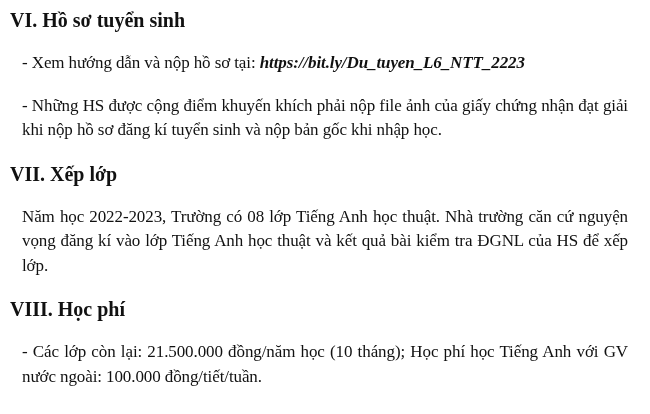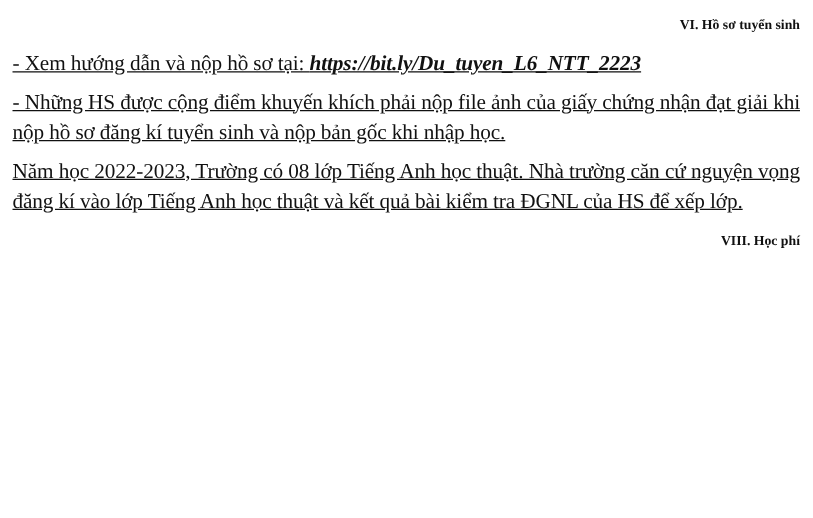--- a/index.html
+++ b/index.html
@@ -16,55 +16,55 @@
       font-size: 17px;
     }
     .doc {
       position: relative;
       padding: 4px 10px 0 10px;
       box-sizing: border-box;
       width: 650px;
     }
     .heading {
       font-weight: bold;
-      font-size: 11px;
+      font-size: 20px;
       line-height: 24px;
       margin: 0;
       padding-top: 4px;
       padding-bottom: 4px;
-      text-align: right;
     }
     .para {
-      margin: 0;
+      margin: 12px;
       line-height: 24.5px;
       padding-top: 3px;
       padding-bottom: 3px;
       text-align: justify;
       letter-spacing: -0.1px;
-      text-decoration: underline;
     }
     .link {
       font-weight: bold;
       font-style: italic;
     }
   </style>
 </head>
 <body>
 
 <div class="doc">
 
   <section>
     <h2 class="heading">VI. Hồ sơ tuyển sinh</h2>
     <p class="para">
       <span>- Xem hướng dẫn và nộp hồ sơ tại: </span><a class="link">https://bit.ly/Du_tuyen_L6_NTT_2223</a>
     </p>
     <p class="para">- Những HS được cộng điểm khuyến khích phải nộp file ảnh của giấy chứng nhận đạt giải khi nộp hồ sơ đăng kí tuyển sinh và nộp bản gốc khi nhập học.</p>
   </section>
 
   <section>
+    <h2 class="heading">VII. Xếp lớp</h2>
     <p class="para">Năm học 2022-2023, Trường có 08 lớp Tiếng Anh học thuật. Nhà trường căn cứ nguyện vọng đăng kí vào lớp Tiếng Anh học thuật và kết quả bài kiểm tra ĐGNL của HS để xếp lớp.</p>
   </section>
 
   <section>
     <h2 class="heading">VIII. Học phí</h2>
+    <p class="para">- Các lớp còn lại: 21.500.000 đồng/năm học (10 tháng); Học phí học Tiếng Anh với GV nước ngoài: 100.000 đồng/tiết/tuần.</p>
   </section>
 
 </div>
 
 </body></html>

